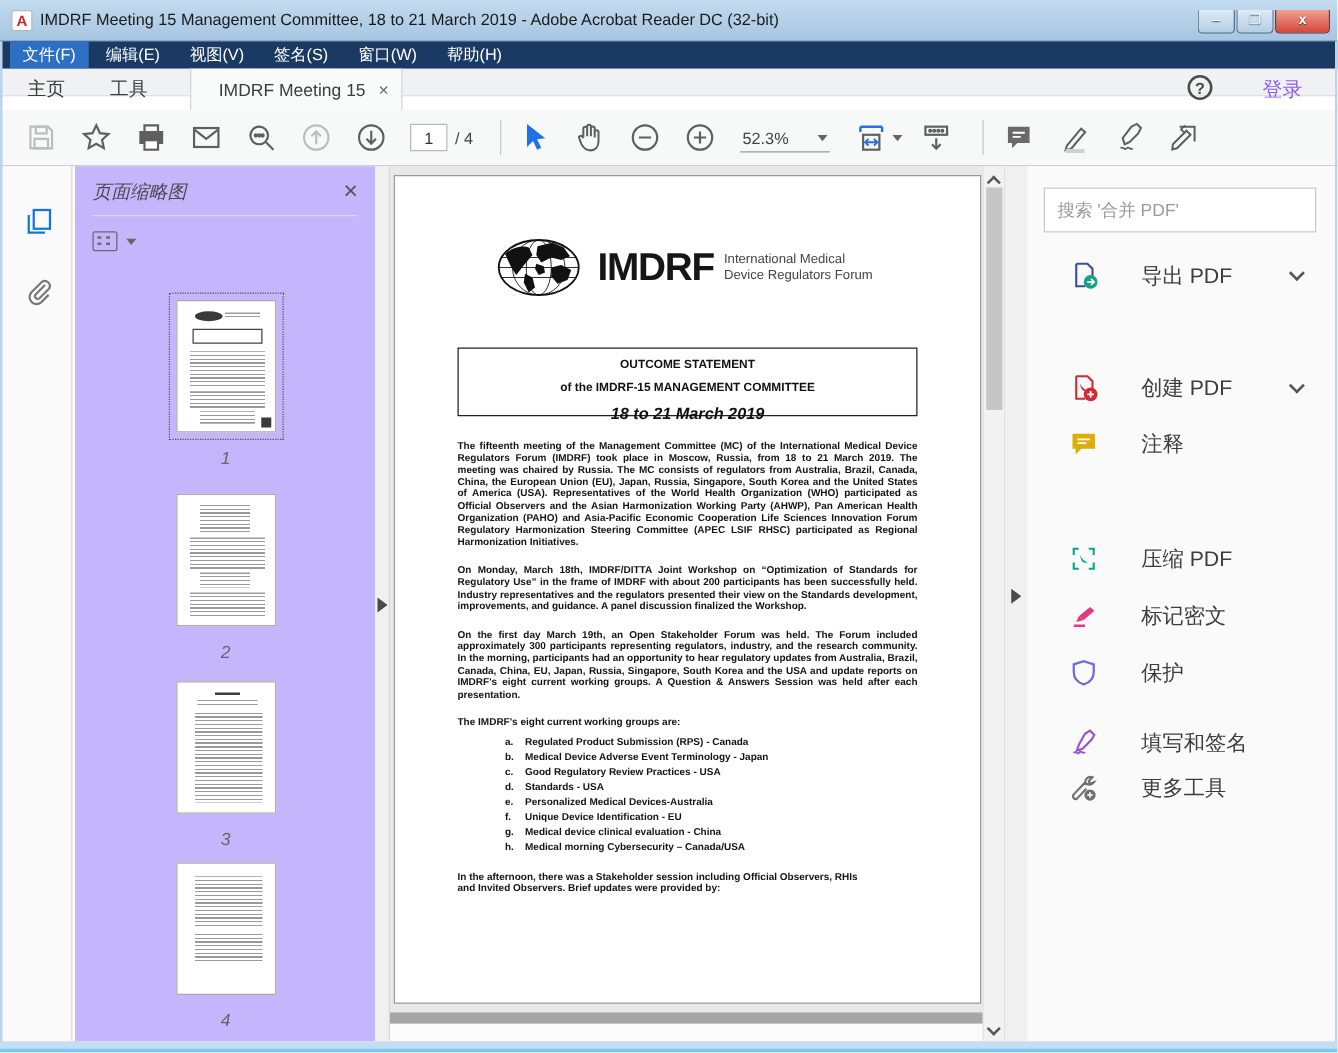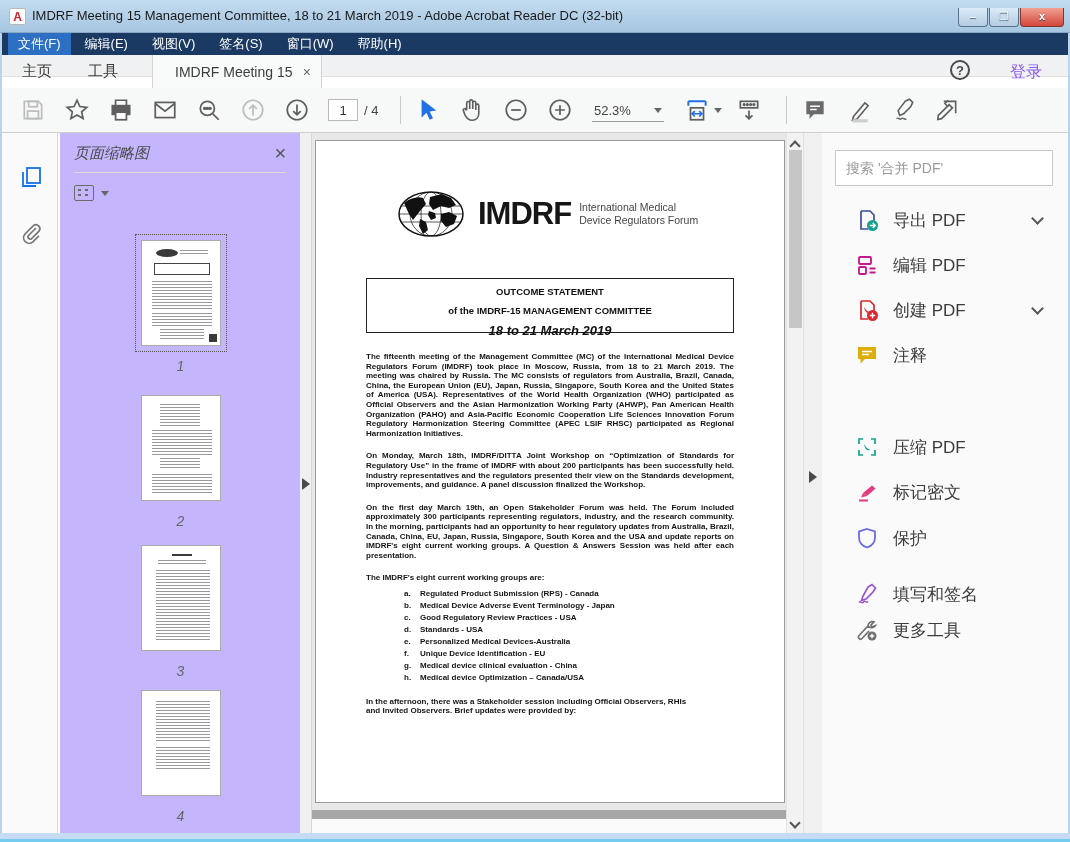--- a/index.html
+++ b/index.html
@@ -119,21 +119,21 @@
   .wg-list { margin-bottom:13px; }
   .wg-row { display:flex; line-height:12px; }
   .wg-m { width:16px; margin-left:38px; }
   .closing { text-align:left; width:330px; }
 
   
   .right-panel { position:absolute; left:822px; top:133px; width:246px; height:700px; background:#fafafa; }
   .search-box { position:absolute; left:13px; top:17px; width:218px; height:36px; background:#fff;
     border:1px solid #c8c8c8; font-size:14px; color:#333; padding:0 10px; font-family:"Liberation Sans",sans-serif; }
   .search-box::placeholder { color:#9a9a9a; }
-  .tool-item { position:absolute; left:0; width:246px; height:44px; display:flex; align-items:center; }
+  .tool-item { position:absolute; left:0; width:246px; height:44px; display:flex; align-items:center;gap:20px; }
   .tool-ic { width:24px; height:24px; margin-left:33px; }
   .tool-ic svg { width:24px; height:24px; }
   .tool-label { font-size:17px; color:#3c3c3c; margin-left:14px; }
   .tool-chev { position:absolute; right:26px; top:16px; width:9px; height:9px; border-left:2px solid #555;
     border-bottom:2px solid #555; transform:rotate(-45deg); }
 </style>
 </head>
 <body>
 
 <div id="app">
@@ -405,21 +405,21 @@
           <div class="wg-row">
               <span class="wg-m">f.</span>
               <span>Unique Device Identification - EU</span>
             </div>
           <div class="wg-row">
               <span class="wg-m">g.</span>
               <span>Medical device clinical evaluation - China</span>
             </div>
           <div class="wg-row">
               <span class="wg-m">h.</span>
-              <span>Medical device Optimization – Canada/USA</span>
+              <span>Medical morning Cybersecurity – Canada/USA</span>
             </div>
         </div>
         <div class="closing">In the afternoon, there was a Stakeholder session including Official Observers, RHIs and Invited Observers.  Brief updates were provided by:</div>
       </div>
     </div>
   </div>
 
   <div class="vscroll">
     <span class="chev up"></span>
     <div class="vthumb"></div>
@@ -436,29 +436,20 @@
         <svg viewBox="0 0 24 24" fill="none">
             <path d="M6 3h9l4 4v7" stroke="#3b4da0" stroke-width="1.7"></path>
             <path d="M6 3v18h7" stroke="#3b4da0" stroke-width="1.7"></path>
             <circle cx="17.5" cy="17.5" r="5.5" fill="#17a08c"></circle>
             <path d="M14.8 17.5h5M17.8 15l2.5 2.5-2.5 2.5" stroke="#fff" stroke-width="1.4"></path>
           </svg></span>
       <span class="tool-label">导出 PDF</span>
       <span class="tool-chev"></span>
     </div>
 
-    <div class="tool-item" style="top:110px;">
-      <span class="tool-ic">
-        <svg viewBox="0 0 24 24" fill="none" stroke="#c4168e" stroke-width="1.8">
-            <rect x="4" y="4" width="12" height="7" rx="1"></rect>
-            <rect x="4" y="14" width="7" height="7" rx="1"></rect>
-            <path d="M14.5 15.5h6M14.5 19.5h6"></path>
-          </svg></span>
-      <span class="tool-label">编辑 PDF</span>
-    </div>
 
     <div class="tool-item" style="top:155px;">
       <span class="tool-ic">
         <svg viewBox="0 0 24 24" fill="none">
             <path d="M6 3h9l4 4v7M6 3v18h7" stroke="#d7282f" stroke-width="1.7"></path>
             <path d="M9 9c1.5 3 4 5 6 5.5-2.5.8-5 .3-6-5.5z" fill="#d7282f"></path>
             <circle cx="17.5" cy="17.5" r="5.5" fill="#d7282f"></circle>
             <path d="M17.5 14.8v5.4M14.8 17.5h5.4" stroke="#fff" stroke-width="1.4"></path>
           </svg></span>
       <span class="tool-label">创建 PDF</span>

